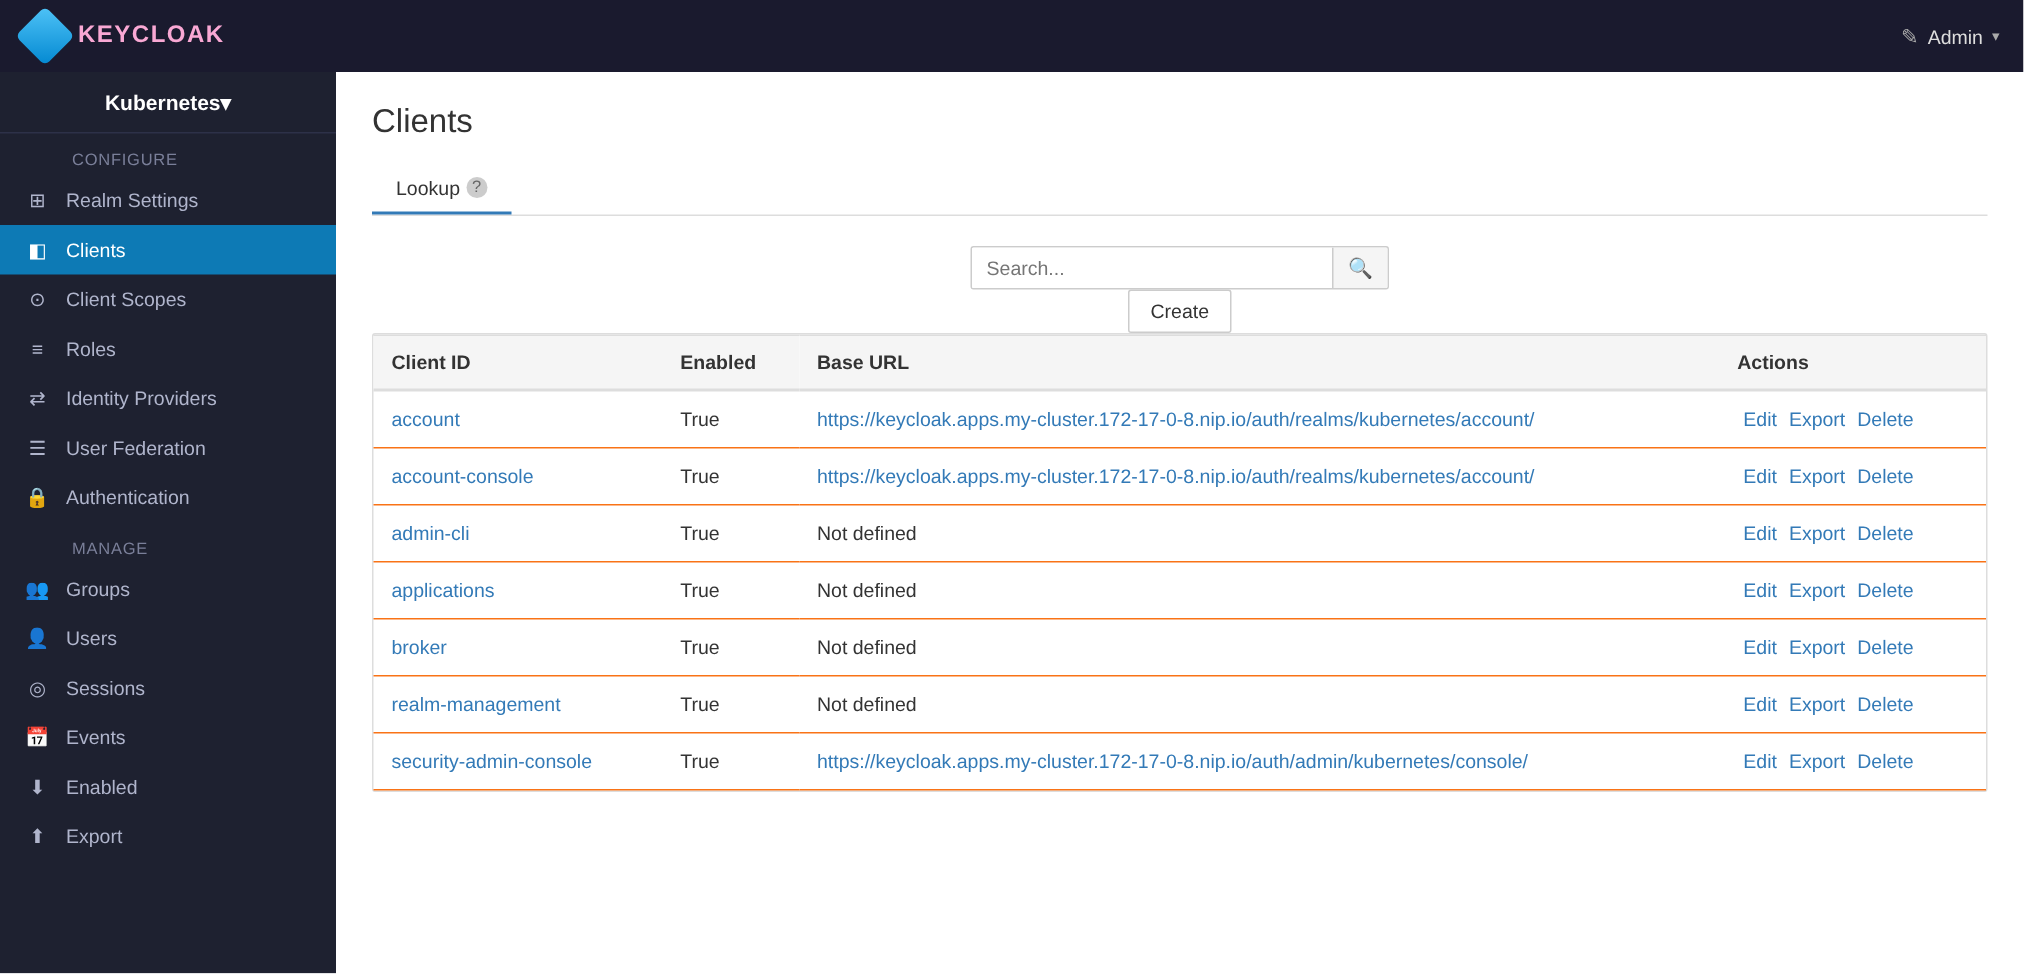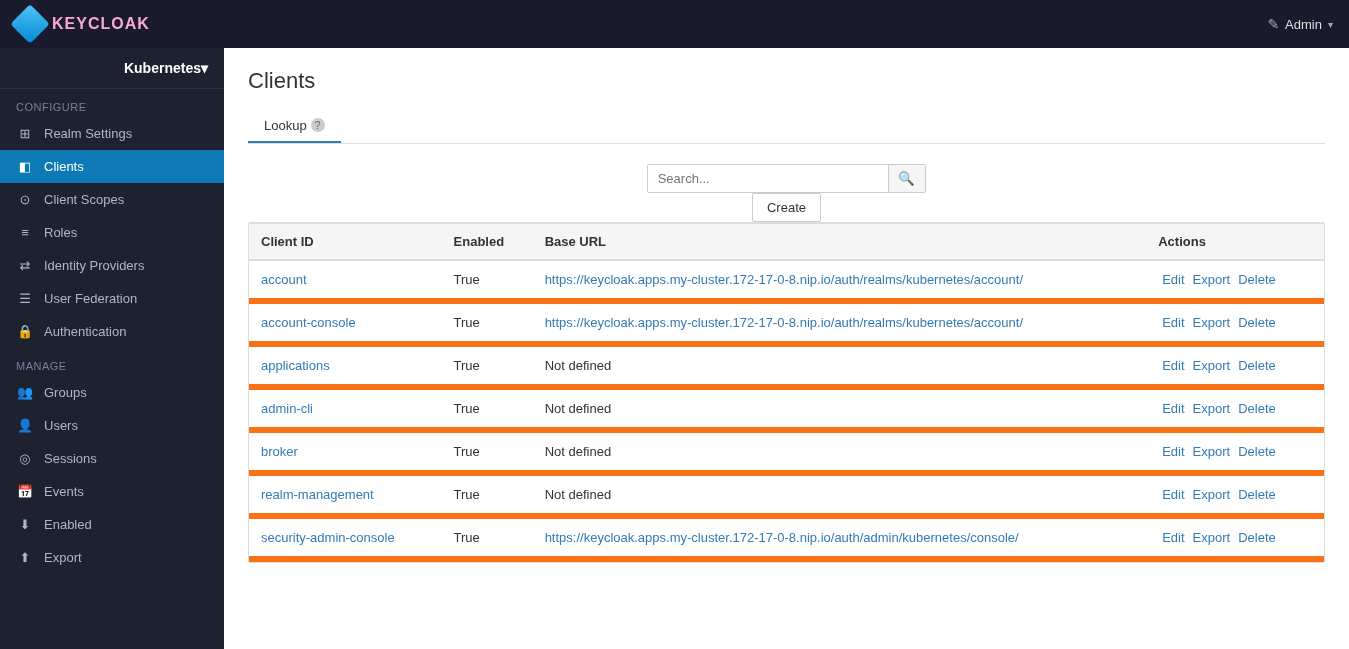--- a/index.html
+++ b/index.html
@@ -57,35 +57,36 @@
       background: #1e2130;
       color: #ccc;
       flex-shrink: 0;
       overflow-y: auto;
       display: flex;
       flex-direction: column;
     }
     .realm-selector {
       display: flex;
       align-items: center;
-      justify-content: flex-end;
+      justify-content: center;
       padding: 12px 16px;
       color: #fff;
       font-size: 14px;
       font-weight: 600;
       cursor: pointer;
       border-bottom: 1px solid #2d3148;
     }
 
     .sidebar-section-label {
       padding: 12px 16px 4px 16px;
       font-size: 11px;
       color: #7a7f99;
       text-transform: uppercase;
       letter-spacing: 0.5px;
+      margin-left: 32px;
     }
     .sidebar-item {
       display: flex;
       align-items: center;
       gap: 10px;
       padding: 9px 16px;
       color: #b0b5cc;
       cursor: pointer;
       font-size: 13px;
       transition: background 0.15s;
@@ -196,21 +197,21 @@
       border-bottom: 2px solid #ddd;
     }
     .data-table thead th {
       padding: 10px 12px;
       text-align: left;
       font-weight: 600;
       color: #333;
       font-size: 13px;
     }
     .data-table tbody tr {
-      border-bottom: 6px solid #f97316;
+      border-bottom: 1px solid #f97316;
     }
     .data-table tbody td {
       padding: 9px 12px;
       font-size: 13px;
       color: #333;
       vertical-align: middle;
     }
     .link-cell { color: #337ab7; cursor: pointer; text-decoration: none; }
     .not-defined { color: #999; }
     .action-btn {
@@ -349,27 +350,27 @@
               <td><a class="link-cell" href="#">https://keycloak.apps.my-cluster.172-17-0-8.nip.io/auth/realms/kubernetes/account/</a></td>
               <td><button class="action-btn">Edit</button><button class="action-btn">Export</button><button class="action-btn">Delete</button></td>
             </tr>
             <tr>
               <td><a class="link-cell" href="#">account-console</a></td>
               <td>True</td>
               <td><a class="link-cell" href="#">https://keycloak.apps.my-cluster.172-17-0-8.nip.io/auth/realms/kubernetes/account/</a></td>
               <td><button class="action-btn">Edit</button><button class="action-btn">Export</button><button class="action-btn">Delete</button></td>
             </tr>
             <tr>
+              <td><a class="link-cell" href="#">admin-cli</a></td>
+              <td>True</td>
+              <td class="not-defined">Not defined</td>
+              <td><button class="action-btn">Edit</button><button class="action-btn">Export</button><button class="action-btn">Delete</button></td>
+            </tr>
+            <tr>
               <td><a class="link-cell" href="#">applications</a></td>
-              <td>True</td>
-              <td class="not-defined">Not defined</td>
-              <td><button class="action-btn">Edit</button><button class="action-btn">Export</button><button class="action-btn">Delete</button></td>
-            </tr>
-            <tr>
-              <td><a class="link-cell" href="#">admin-cli</a></td>
               <td>True</td>
               <td class="not-defined">Not defined</td>
               <td><button class="action-btn">Edit</button><button class="action-btn">Export</button><button class="action-btn">Delete</button></td>
             </tr>
             <tr>
               <td><a class="link-cell" href="#">broker</a></td>
               <td>True</td>
               <td class="not-defined">Not defined</td>
               <td><button class="action-btn">Edit</button><button class="action-btn">Export</button><button class="action-btn">Delete</button></td>
             </tr>

